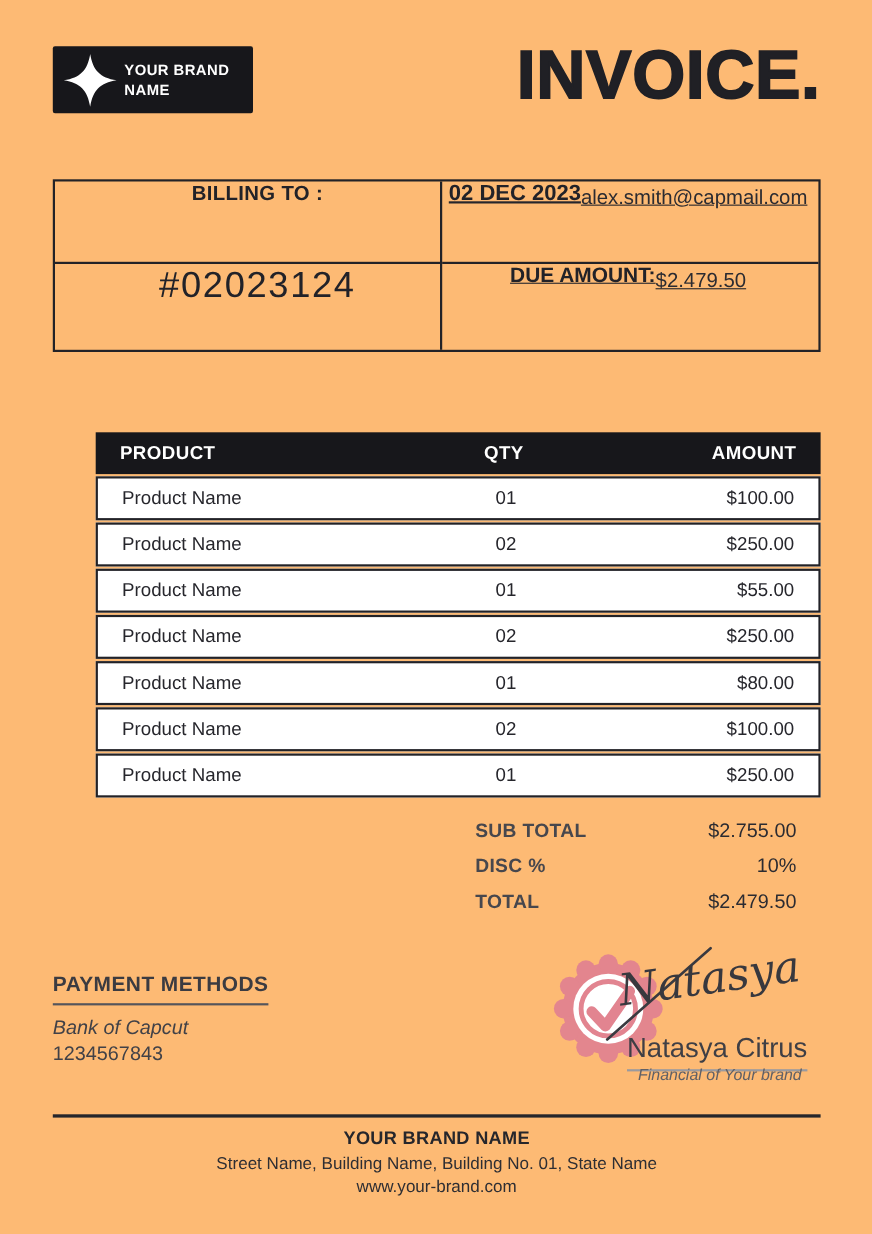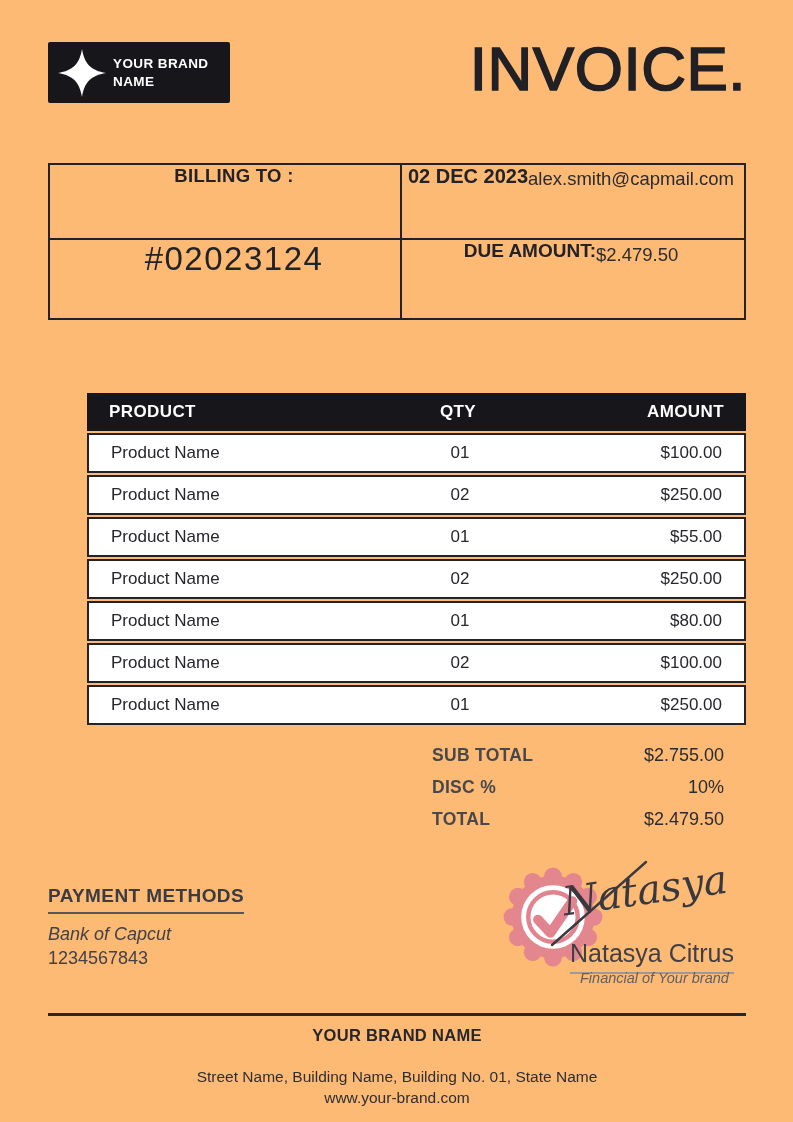--- a/index.html
+++ b/index.html
@@ -35,38 +35,38 @@
     color: #ffffff;
     font-weight: bold;
     font-size: 13.5px;
     line-height: 1.3;
     letter-spacing: 0.4px;
     width: 112px;
     margin-left: 6px;
   }
   .invoice-title {
     font-size: 62px;
-    font-weight: normal;
+    font-weight: bold;
     -webkit-text-stroke: 1.6px #202025;
     color: #202025;
     letter-spacing: 0.5px;
     line-height: 1.0;
     margin-top: -4px;
   }
 
   
   .billing {
     margin: 60px 47px 0 48px;
     border: 2px solid #222227;
     display: grid;
     grid-template-columns: 352px 1fr;
   }
   .bcell { display: flex; flex-direction: row; justify-content: center; }
   .bcell.left  { border-right: 2px solid #222227; padding-left: 18px; }
-  .bcell.right { text-align: center; padding-right: 4px; }
+  .bcell.right { text-align: center; padding-right: 4px; text-decoration: underline; }
   .bcell.top   { border-bottom: 2px solid #222227; height: 75px; }
   .bcell.bottom{ height: 78px; }
   .billing-to-label { font-size: 18.5px; font-weight: bold; letter-spacing: 0.3px; color: #222228; }
   .billing-name { font-size: 20px; color: #2b2b31; letter-spacing: 0.3px; margin-top: 4px; }
   .billing-date { font-size: 20px; font-weight: bold; color: #222228; }
   .billing-email { font-size: 18.5px; color: #2b2b31; margin-top: 3px; }
   .invoice-number { font-size: 33px; font-weight: 300; letter-spacing: 1.5px; color: #222228; }
   .due-label { font-size: 19px; font-weight: bold; color: #222228; }
   .due-value { font-size: 18.5px; color: #2b2b31; margin-top: 4px; }
 
@@ -162,21 +162,21 @@
   .footer {
     position: absolute;
     left: 48px;
     right: 47px;
     top: 1013px;
     border-top: 3px solid #26262b;
     text-align: center;
     padding-top: 10px;
   }
   .footer-brand { font-size: 16.5px; font-weight: bold; letter-spacing: 0.3px; color: #26262b; }
-  .footer-address { font-size: 15.5px; color: #2e2e33; margin-top: 23px; }
+  .footer-address { font-size: 15.5px; color: #2e2e33; margin-top: 5px; }
   .footer-site { font-size: 15.5px; color: #2e2e33; margin-top: 3px; }
 </style>
 </head>
 <body>
 
 <div class="page">
 
   <div class="header">
     <div class="logo-box">
       <svg class="logo-star" viewBox="0 0 100 100">

